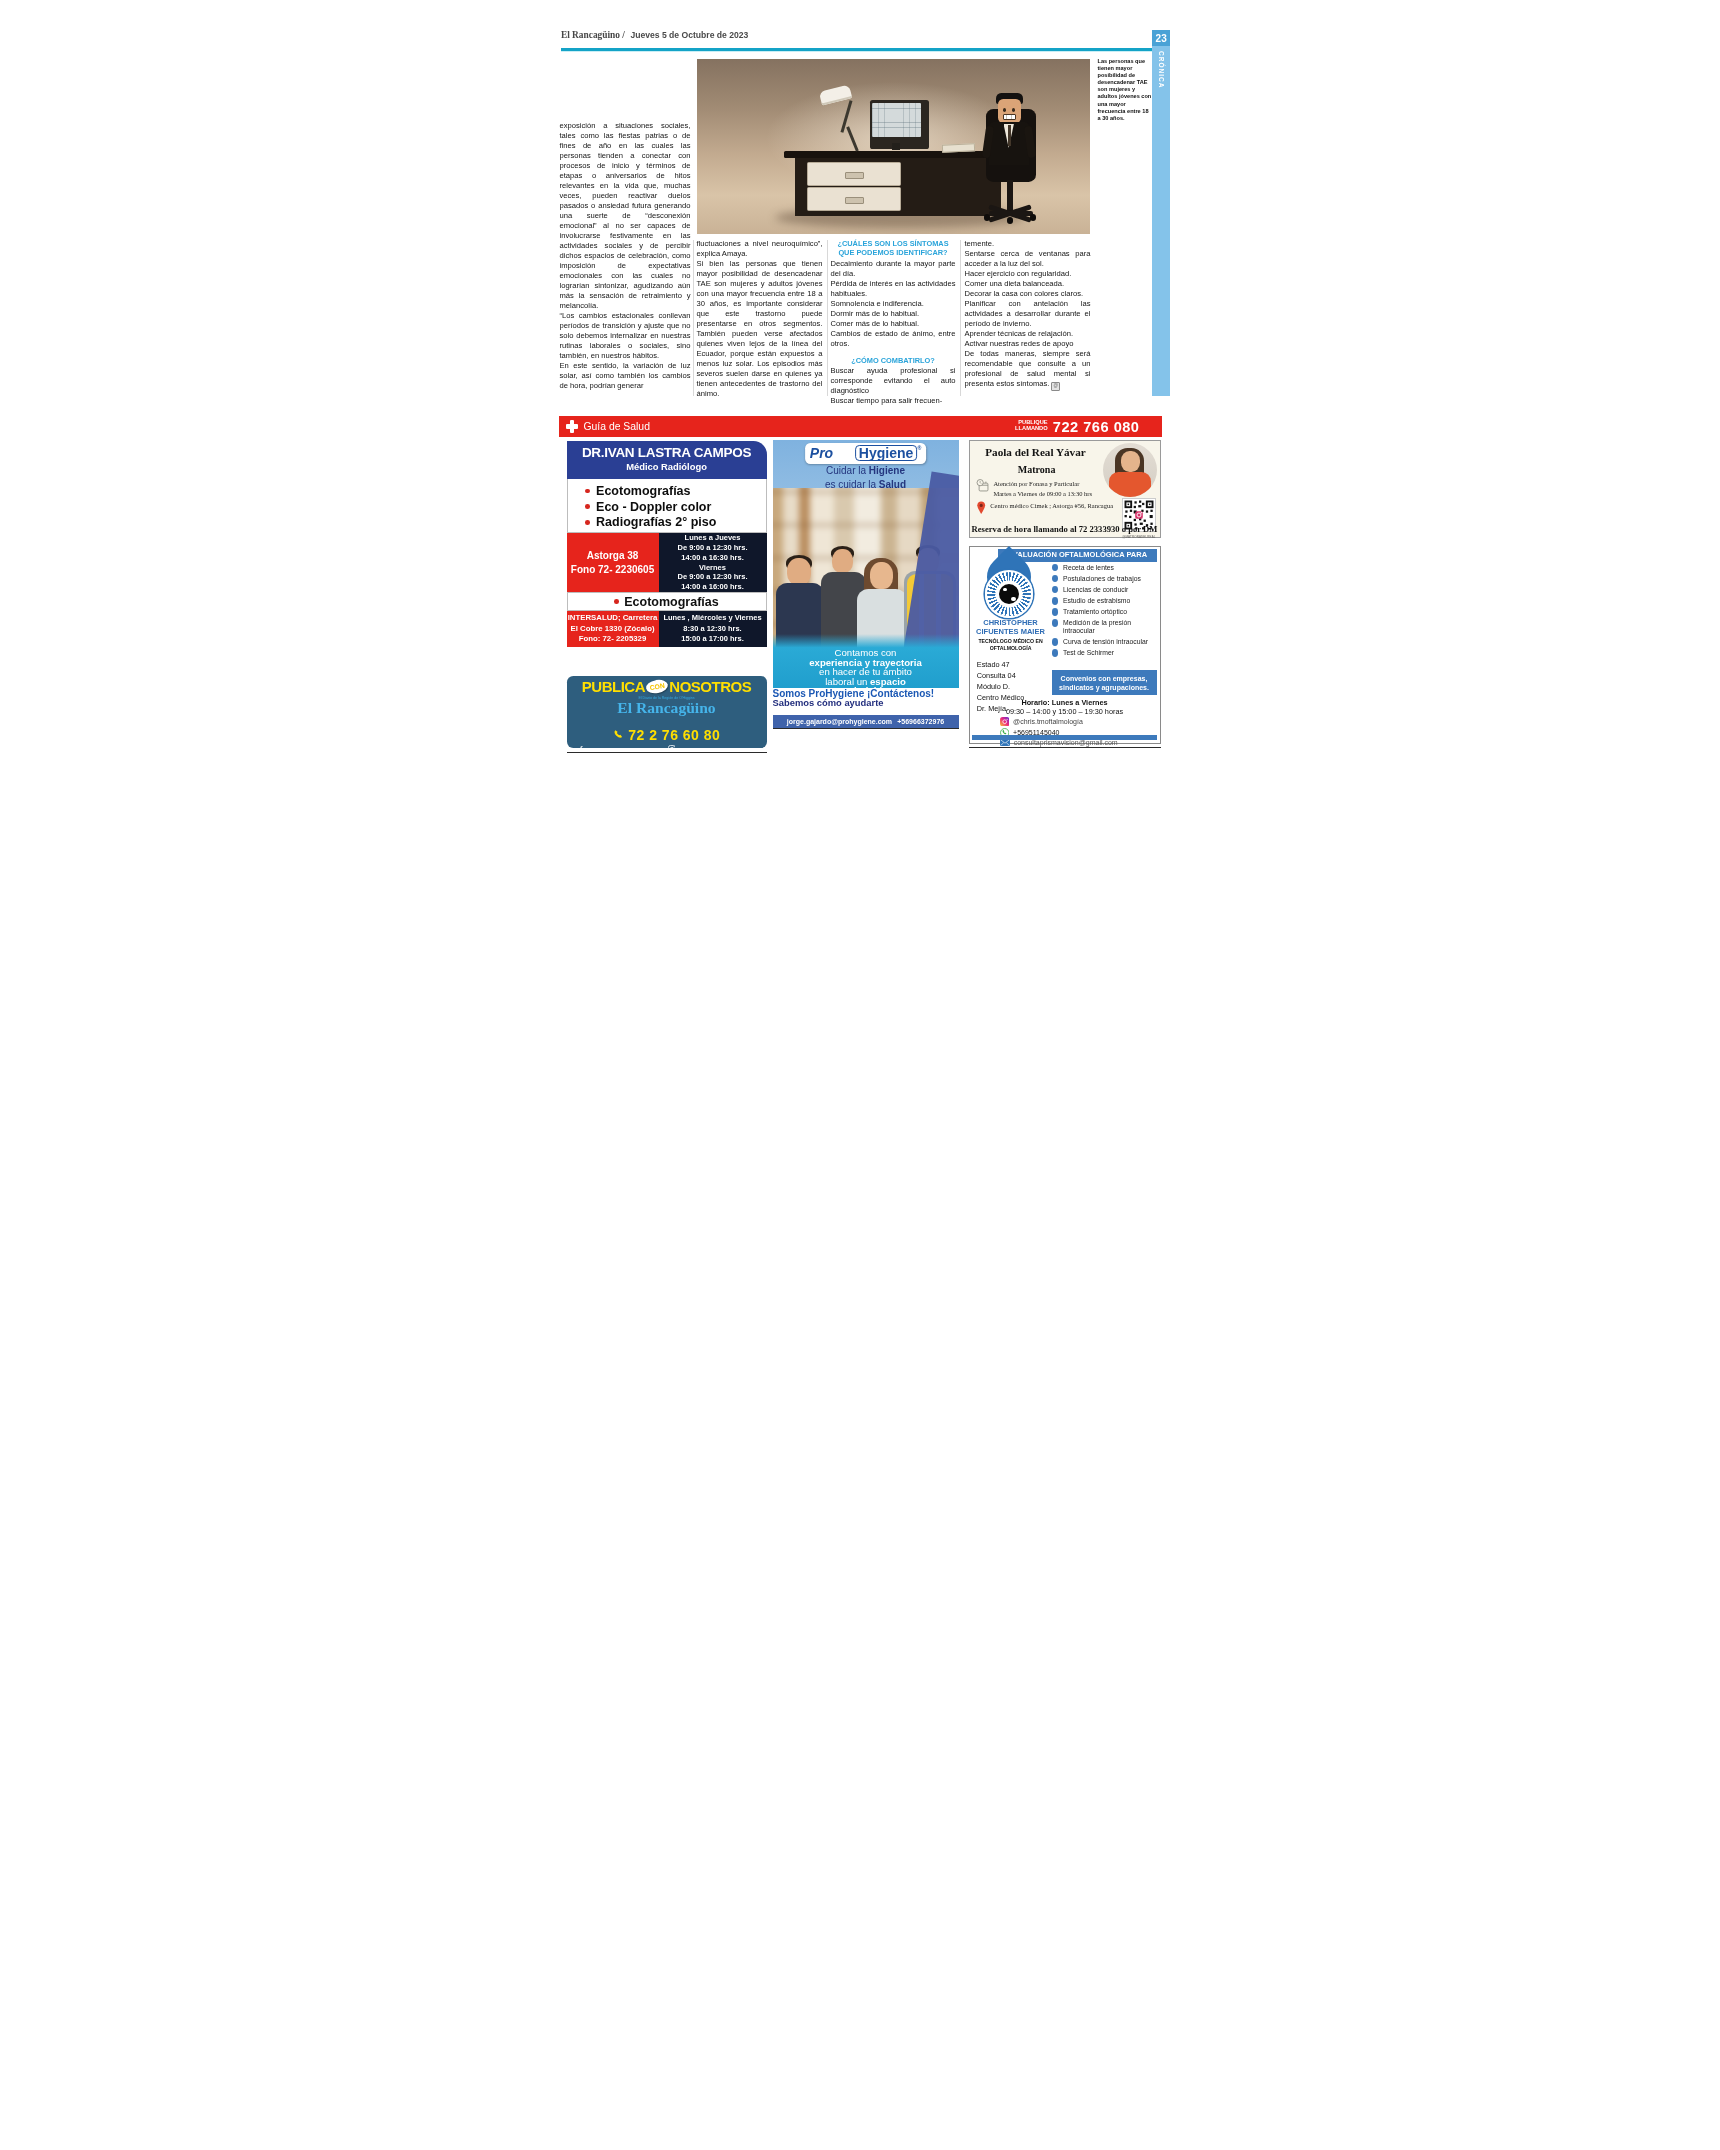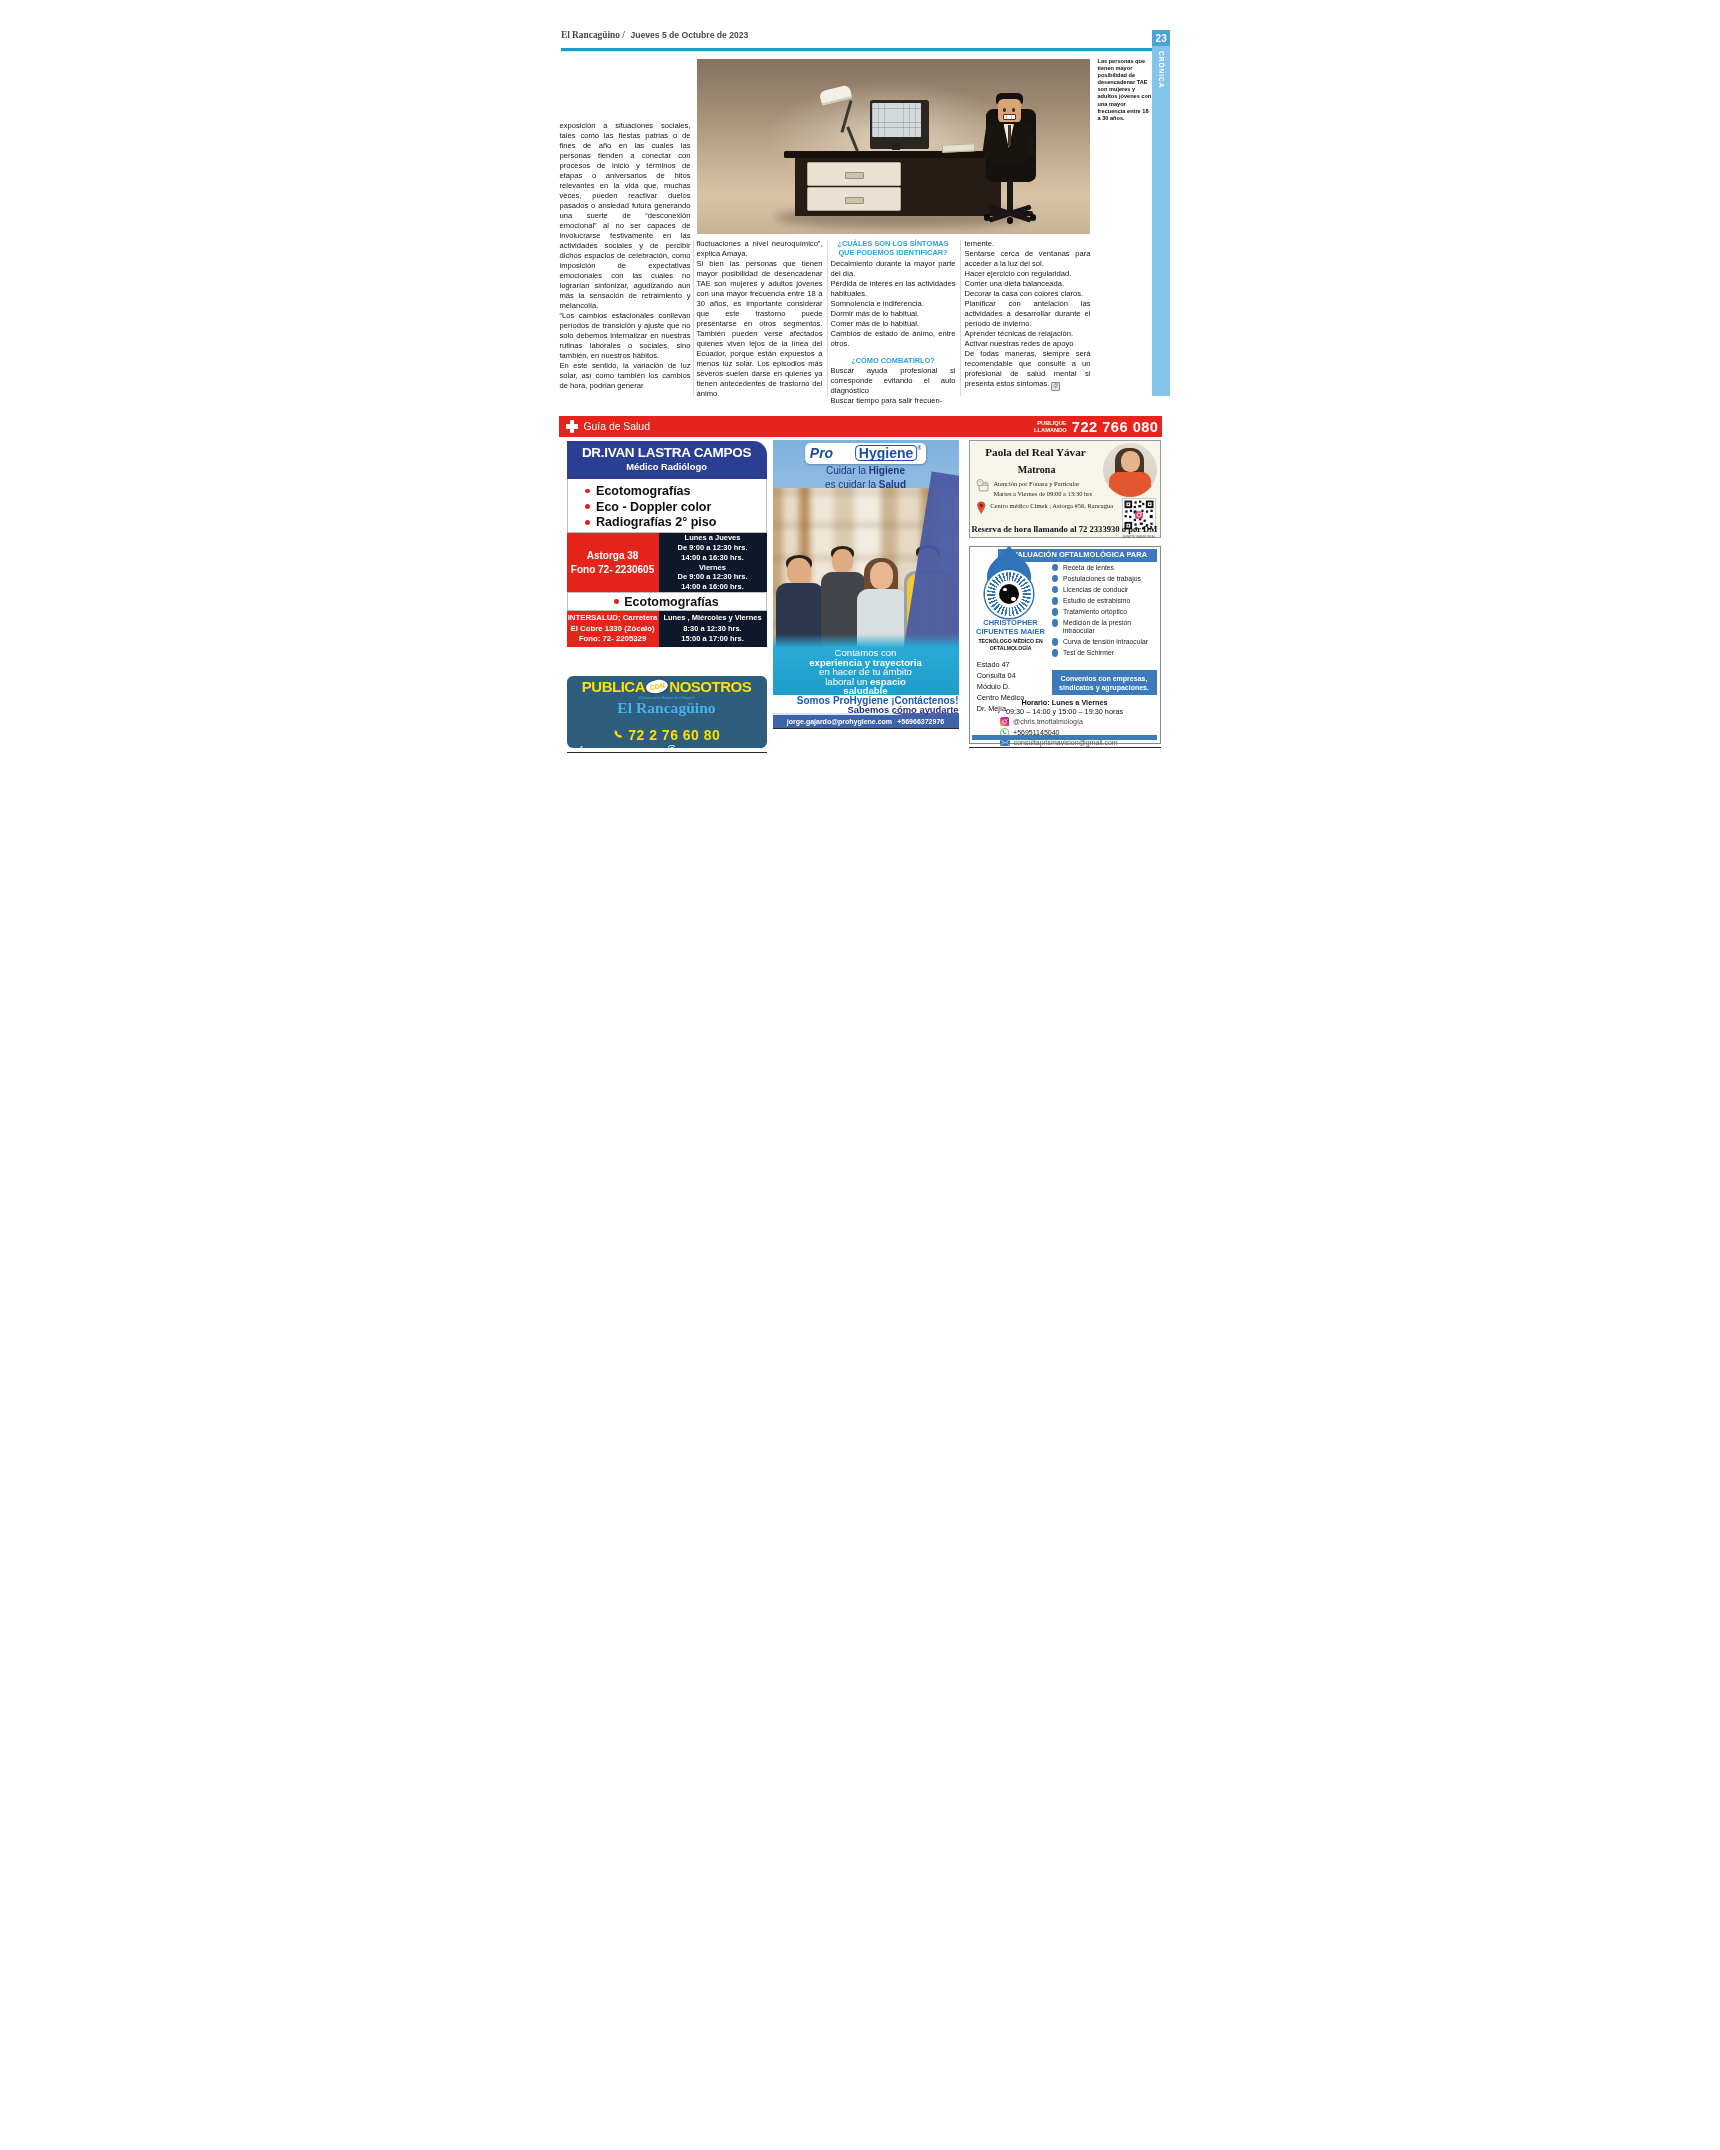--- a/index.html
+++ b/index.html
@@ -75,21 +75,21 @@
   .endmark{display:inline-block;width:6.8px;height:6.8px;border:0.8px solid #8a8a8a;background:#e4e4e4;color:#777;
            font-size:4.7px;line-height:6.2px;text-align:center;border-radius:1px;margin-left:2.1px;vertical-align:-1px;font-weight:bold;}
 
   
   .guia{position:absolute;left:21px;top:416px;width:603px;height:21px;background:#e6241c;display:flex;align-items:center;}
   .cross{position:relative;width:12.5px;height:12.5px;margin:0 5.2px 0 7.3px;}
   .cross:before,.cross:after{content:"";position:absolute;background:#fff;border-radius:1px;}
   .cross:before{left:4.2px;top:0;width:4.2px;height:12.5px;}
   .cross:after{left:0;top:4.2px;width:12.5px;height:4.2px;}
   .guia-title{color:#fff;font-size:10.4px;font-weight:normal;}
-  .guia-right{margin-left:auto;display:flex;align-items:center;gap:5.2px;padding-right:3px;}
+  .guia-right{margin-left:auto;display:flex;gap:5.2px;padding-right:22px;}
   .guia-pub{color:#fff;font-size:5.7px;font-weight:bold;text-align:right;line-height:1.15;}
   .guia-phone{color:#fff;font-size:14.6px;font-weight:bold;letter-spacing:0.5px;}
 
   
   .adA{position:absolute;left:29px;top:441px;width:200px;}
   .adA-head{background:#2a3f94;border-radius:0 13.5px 0 0;text-align:center;color:#fff;height:38px;padding-top:4.2px;box-sizing:border-box;}
   .adA-title{font-size:13.5px;font-weight:bold;letter-spacing:-0.3px;}
   .adA-sub{font-size:9.4px;font-weight:bold;margin-top:1px;}
   .adA-services{background:#fff;border:0.5px solid #bdbdbd;border-top:none;height:54px;box-sizing:border-box;padding:4.2px 0 0 17.7px;}
   .svc{display:flex;align-items:center;gap:6.2px;font-size:12.5px;font-weight:bold;color:#0d0d0d;height:15.6px;}
@@ -144,21 +144,21 @@
   .p-hair{position:absolute;background:#2b2118;border-radius:50% 50% 40% 40%;}
   .p-torso{position:absolute;border-radius:11.4px 11.4px 0 0;}
   .vest{position:absolute;border-radius:9.4px 9.4px 0 0;background:#f3c937;
         background-image:linear-gradient(90deg,transparent 0 26%,#d9d9d9 26% 36%,transparent 36% 64%,#d9d9d9 64% 74%,transparent 74%);}
   .ph-wedge{position:absolute;right:-31px;top:36px;width:78px;height:245px;background:#4a5ba3;transform:rotate(9deg);opacity:.95;}
   .ph-overlay{position:absolute;left:0;top:194px;width:186px;height:62px;
       background:linear-gradient(180deg,rgba(42,170,214,0) 0%,#2aaad6 22%,#1e9ccb 100%);}
   .ph-ovl-text{position:absolute;left:0;top:208px;width:186px;text-align:center;color:#fff;font-size:9.6px;line-height:9px;}
   .ph-ovl-text div{margin-bottom:0.5px;}
   .ph-ovl-text b{font-weight:bold;}
-  .ph-white{position:absolute;left:0;top:255px;width:186px;height:18px;background:#fff;text-align:right;}
+  .ph-white{position:absolute;left:0;top:248px;width:186px;height:36px;background:#fff;text-align:left;}
   .ph-c1{color:#1b58b4;font-weight:bold;font-size:10px;line-height:11px;}
   .ph-c2{color:#232f7e;font-weight:bold;font-size:9.4px;line-height:8.8px;}
   .ph-footer{position:absolute;left:0;top:275px;width:186px;height:13px;background:#3f63ab;color:#fff;
       display:flex;align-items:center;justify-content:center;gap:5.2px;font-weight:bold;font-size:7px;}
 
   
   .adC1{position:absolute;left:431px;top:440px;width:192px;height:98px;background:#f8f5ea;border:1px solid #9a9a9a;box-sizing:border-box;font-family:"Liberation Serif",serif;}
   .mat-name{position:absolute;left:2px;top:5.2px;width:128px;text-align:center;font-weight:bold;font-size:11.2px;color:#141414;}
   .mat-role{position:absolute;left:3.1px;top:23px;width:128px;text-align:center;font-weight:bold;font-size:10px;}
   .mat-photo{position:absolute;right:2.6px;top:1.6px;width:54px;height:54px;border-radius:50%;overflow:hidden;

